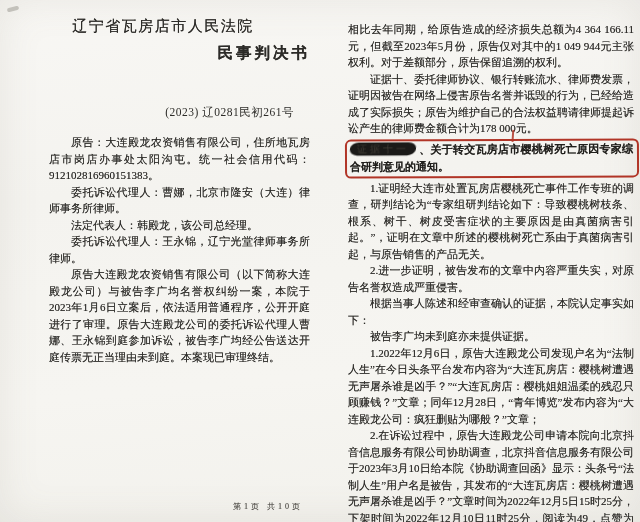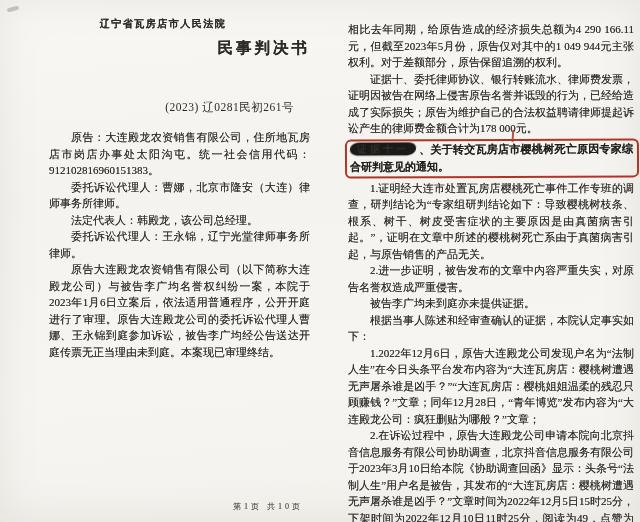--- a/index.html
+++ b/index.html
@@ -10,21 +10,21 @@
     box-shadow:inset 0 0 40px rgba(120,115,100,0.12);
     overflow:hidden;
     font-family:"Liberation Serif","DejaVu Serif",serif;
     color:var(--ink,#2c2b28);
   }
   .cols{display:flex;}
   .col{box-sizing:border-box;}
   .col.left{width:322px;padding:13px 12px 0 16px;}
   .col.right{width:318px;padding:21px 6px 0 26px;}
   .court{
-    text-align:center;font-size:10px;font-weight:bold;letter-spacing:1.5px;
+    text-align:center;font-size:15px;font-weight:normal;letter-spacing:1.5px;
     margin-top:4px;text-shadow:0 0 0.5px rgba(40,38,34,0.8);
   }
   .doctitle{
     text-align:right;font-size:15.5px;font-weight:bold;letter-spacing:3px;
     margin-top:7px;text-shadow:0 0 0.6px rgba(40,38,34,0.9);
   }
   .caseno{
     text-align:right;font-size:11.5px;margin:41px 16px 0 0;letter-spacing:0.5px;
   }
   .body{margin-top:14px;margin-left:33px;}
@@ -86,31 +86,31 @@
       <div class="body">
         <p class="p">原告：大连殿龙农资销售有限公司，住所地瓦房店市岗店办事处太阳沟屯。统一社会信用代码：912102816960151383。</p>
         <p class="p">委托诉讼代理人：曹娜，北京市隆安（大连）律师事务所律师。</p>
         <p class="p">法定代表人：韩殿龙，该公司总经理。</p>
         <p class="p">委托诉讼代理人：王永锦，辽宁光堂律师事务所律师。</p>
         <p class="p">原告大连殿龙农资销售有限公司（以下简称大连殿龙公司）与被告李广均名誉权纠纷一案，本院于2023年1月6日立案后，依法适用普通程序，公开开庭进行了审理。原告大连殿龙公司的委托诉讼代理人曹娜、王永锦到庭参加诉讼，被告李广均经公告送达开庭传票无正当理由未到庭。本案现已审理终结。</p>
       </div>
     </div>
 
     <div class="col right">
-      <p class="p noind">相比去年同期，给原告造成的经济损失总额为4 290 166.11元，但截至2023年5月份，原告仅对其中的1 049 944元主张权利。对于差额部分，原告保留追溯的权利。</p>
+      <p class="p noind">相比去年同期，给原告造成的经济损失总额为4 364 166.11元，但截至2023年5月份，原告仅对其中的1 049 944元主张权利。对于差额部分，原告保留追溯的权利。</p>
       <p class="p">证据十、委托律师协议、银行转账流水、律师费发票，证明因被告在网络上侵害原告名誉并诋毁的行为，已经给造成了实际损失；原告为维护自己的合法权益聘请律师提起诉讼产生的律师费金额合计为178 000元。</p>
 
       <div class="boxed">
         <i class="tick"></i>
         <p class="p noind bold"><span class="smudge"><b class="ghost">证据十一</b></span><span>、关于转交瓦房店市樱桃树死亡原因专家综合研判意见的通知。</span></p>
       </div>
 
       <p class="p">1.证明经大连市处置瓦房店樱桃死亡事件工作专班的调查，研判结论为“专家组研判结论如下：导致樱桃树枝条、根系、树干、树皮受害症状的主要原因是由真菌病害引起。”，证明在文章中所述的樱桃树死亡系由于真菌病害引起，与原告销售的产品无关。</p>
       <p class="p">2.进一步证明，被告发布的文章中内容严重失实，对原告名誉权造成严重侵害。</p>
+      <p class="p">根据当事人陈述和经审查确认的证据，本院认定事实如下：</p>
       <p class="p">被告李广均未到庭亦未提供证据。</p>
-      <p class="p">根据当事人陈述和经审查确认的证据，本院认定事实如下：</p>
       <p class="p">1.2022年12月6日，原告大连殿龙公司发现户名为“法制人生”在今日头条平台发布内容为“大连瓦房店：樱桃树遭遇无声屠杀谁是凶手？”“大连瓦房店：樱桃姐姐温柔的残忍只顾赚钱？”文章；同年12月28日，“青年博览”发布内容为“大连殿龙公司：疯狂删贴为哪般？”文章；</p>
       <p class="p">2.在诉讼过程中，原告大连殿龙公司申请本院向北京抖音信息服务有限公司协助调查，北京抖音信息服务有限公司于2023年3月10日给本院《协助调查回函》显示：头条号“法制人生”用户名是被告，其发布的“大连瓦房店：樱桃树遭遇无声屠杀谁是凶手？”文章时间为2022年12月5日15时25分，下架时间为2022年12月10日11时25分，阅读为49，点赞为5；发布的“大连瓦房店：樱桃姐姐温柔的残忍只顾赚钱？”</p>
     </div>
   </div>
 
   <div class="footer">第1页 共10页</div>
 </div>
 
 </body></html>

